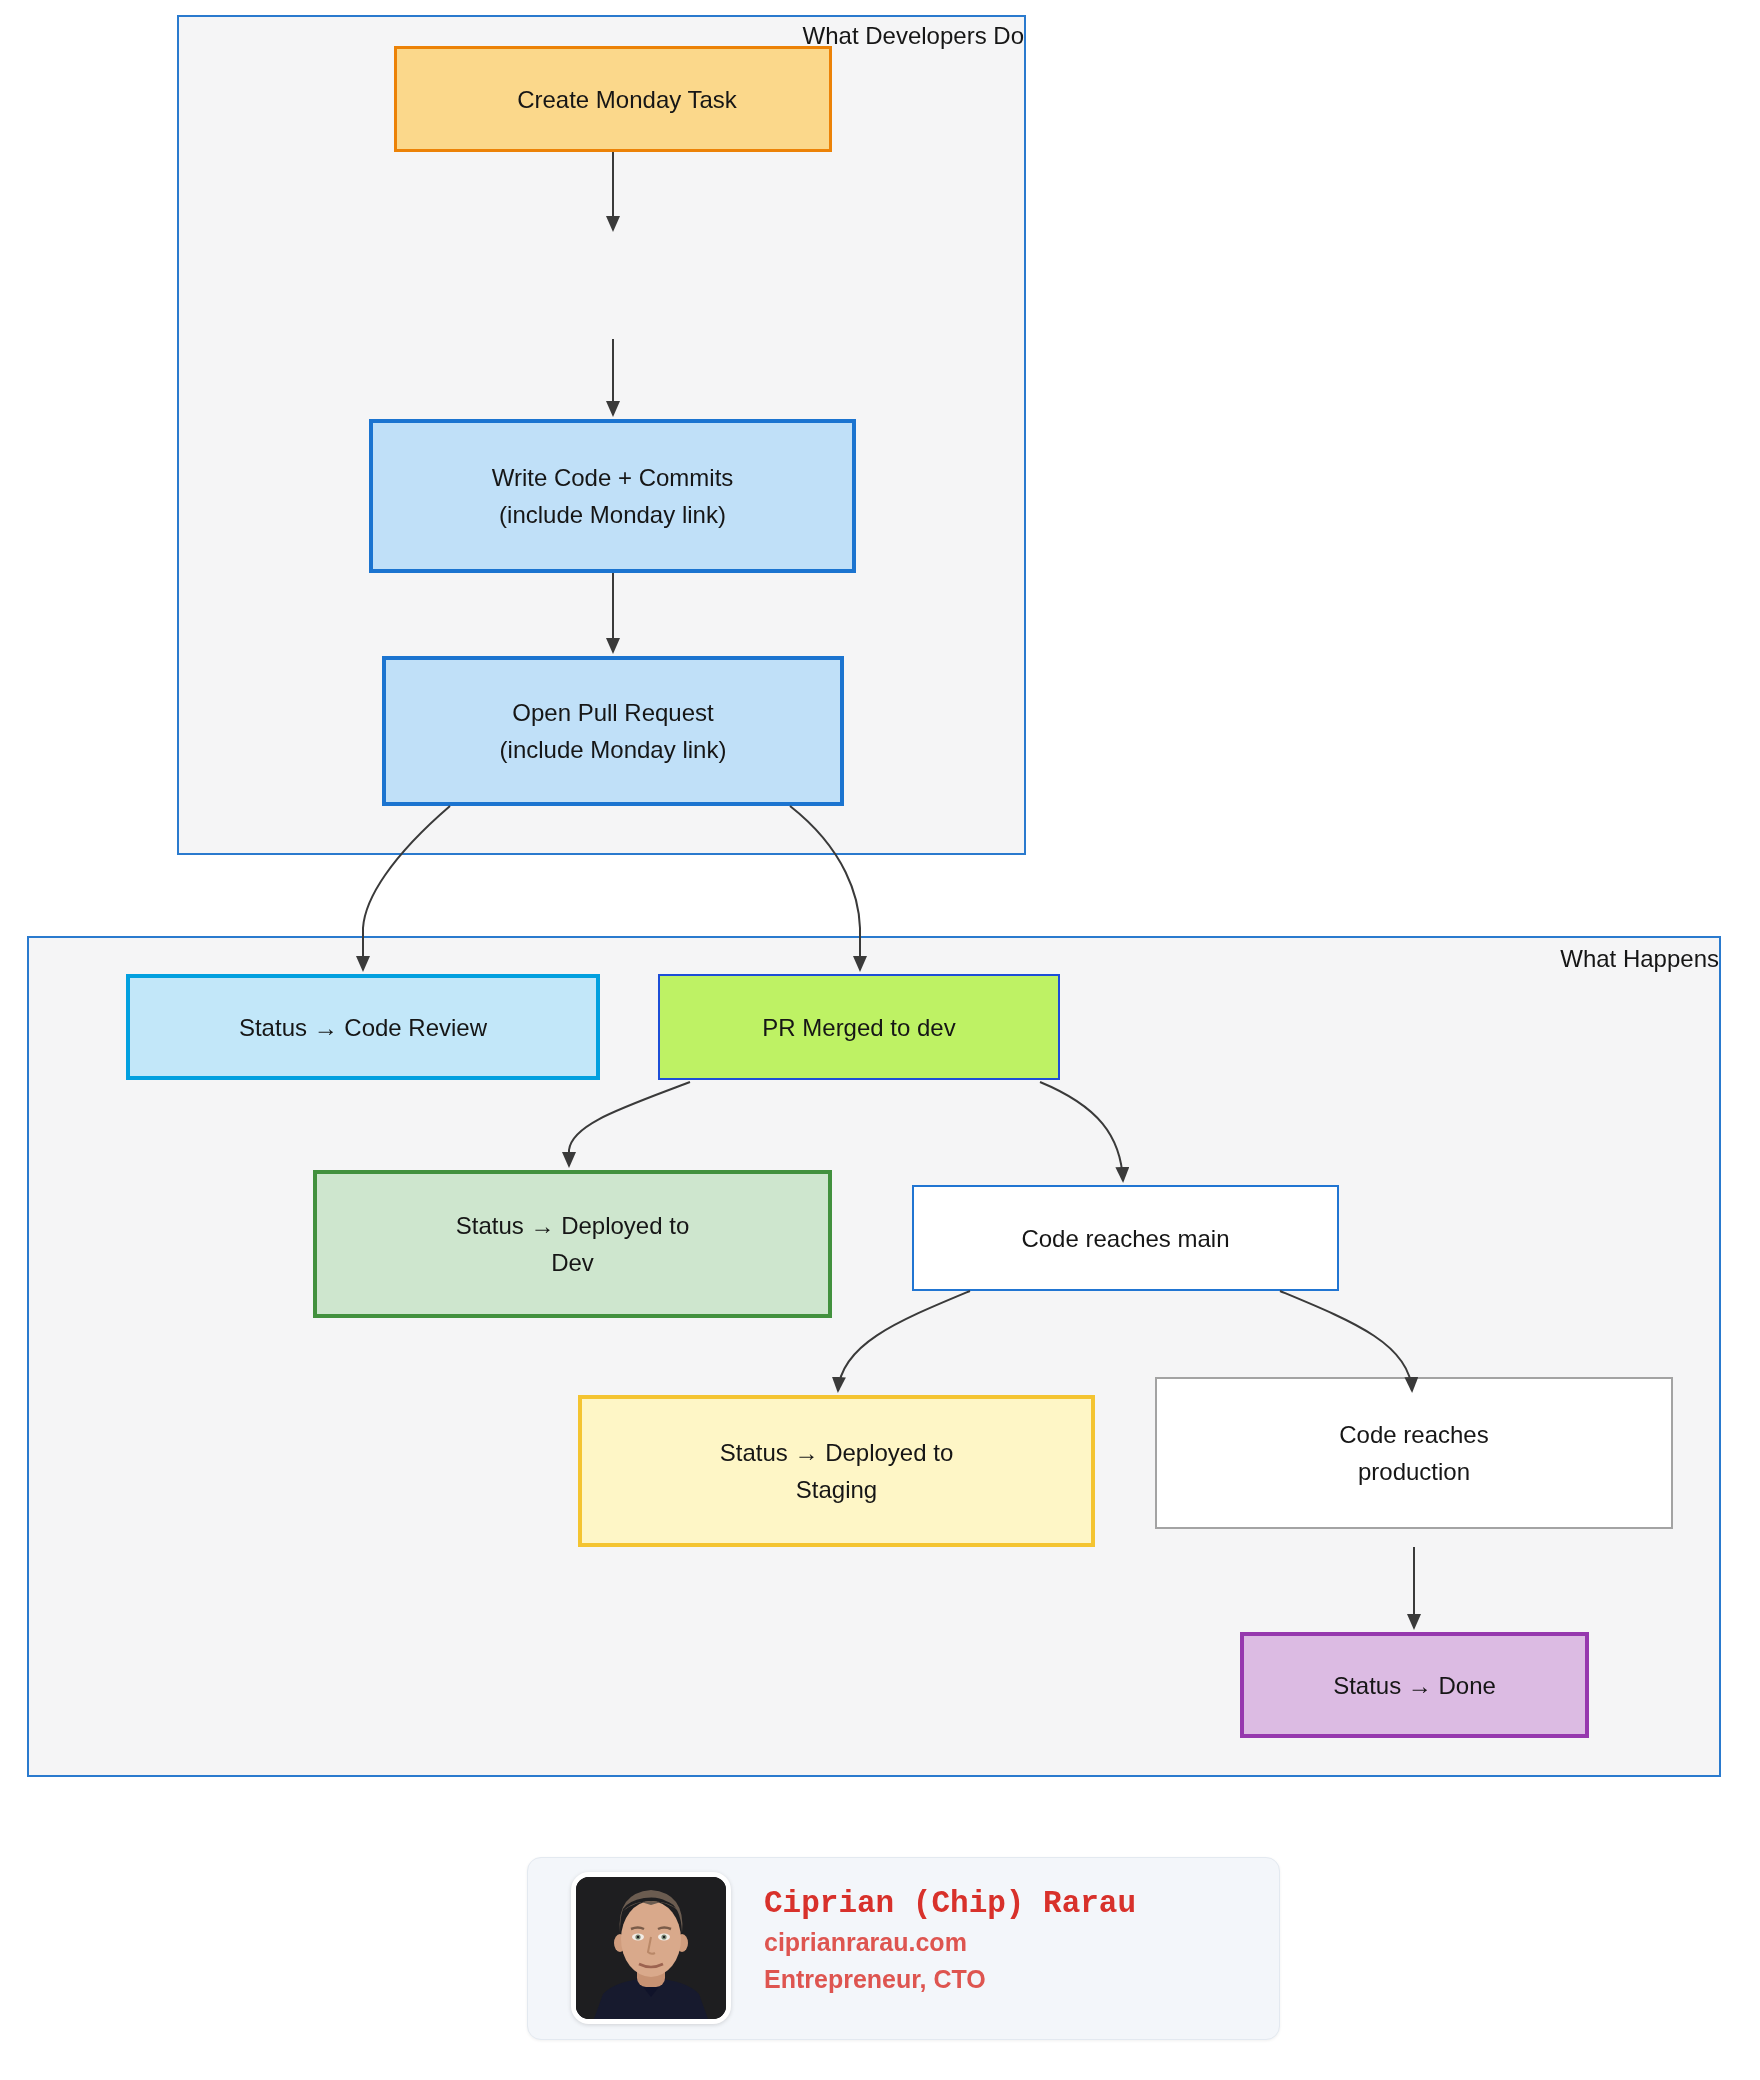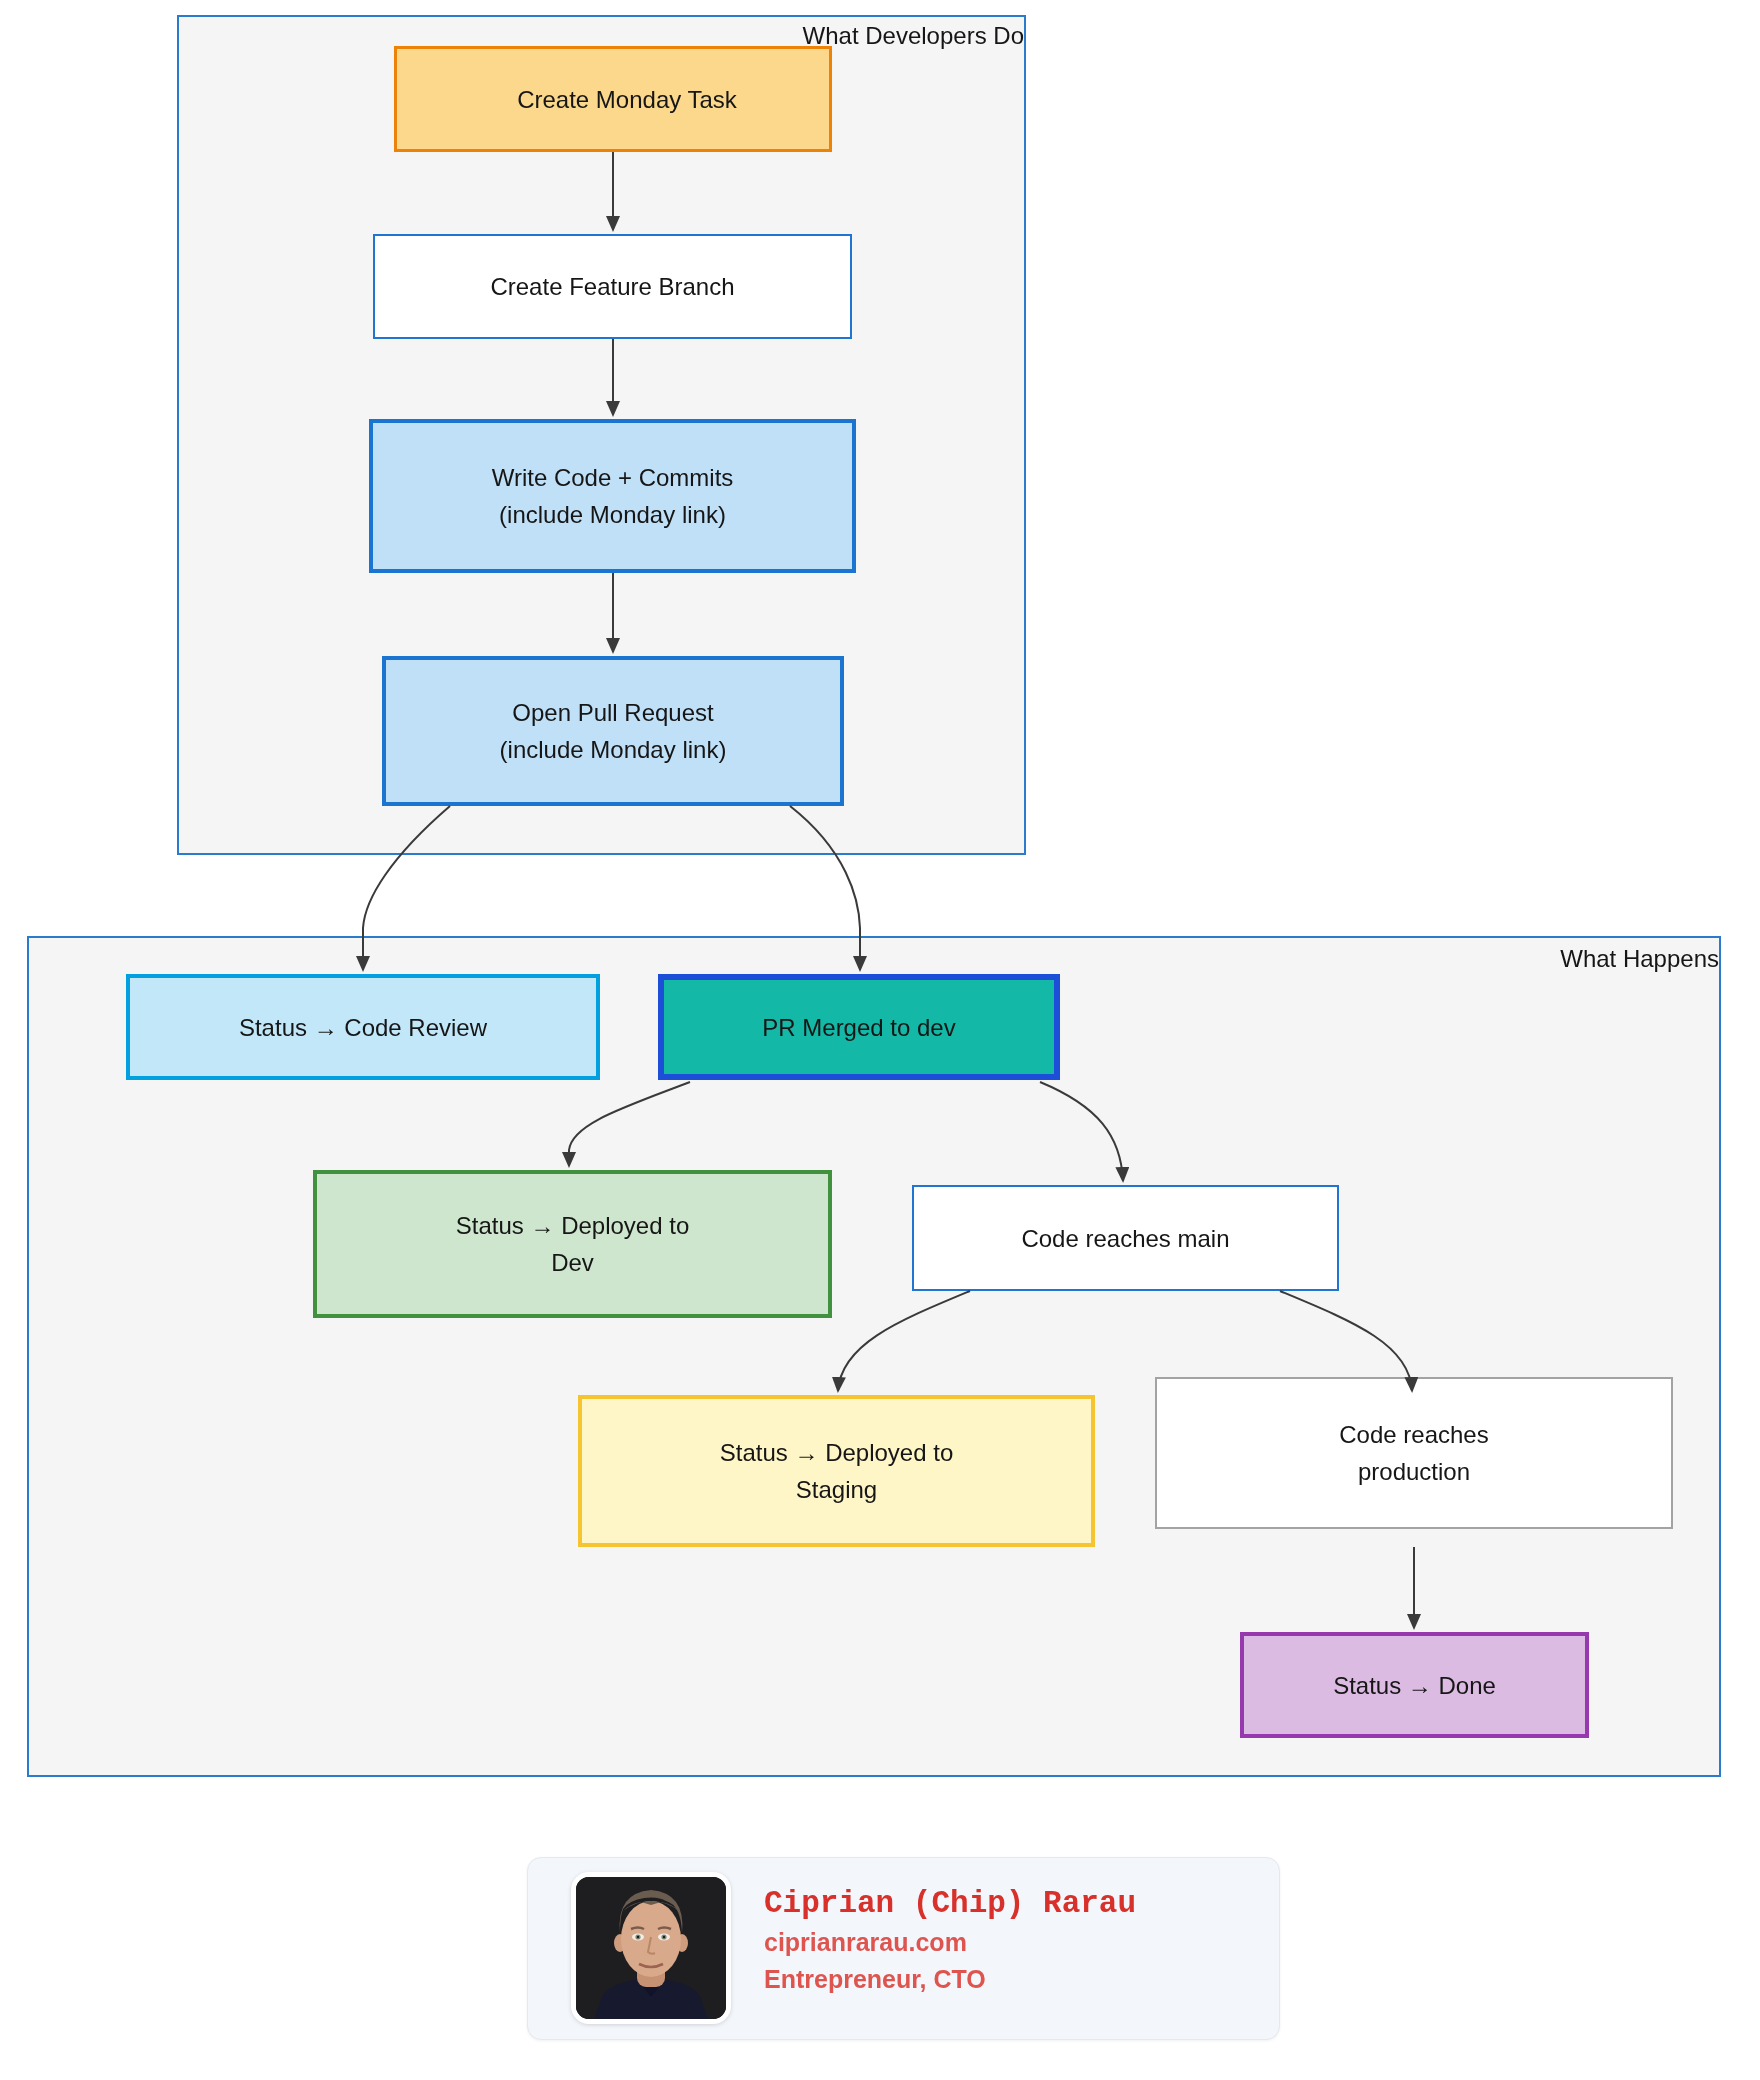--- a/index.html
+++ b/index.html
@@ -17,21 +17,21 @@
   .node{
     position:absolute;display:flex;align-items:center;justify-content:center;
     text-align:center;font-size:24px;line-height:37px;color:#161616;
     white-space:pre-line;box-sizing:border-box;background:#fff;
   }
   .n-a{left:394px;top:46px;width:438px;height:106px;background:#fbd88b;border:3px solid #ec8207;padding-left:28px;}
   .n-b{left:373px;top:234px;width:479px;height:105px;background:#ffffff;border:2px solid #2175d2;}
   .n-c{left:369px;top:419px;width:487px;height:154px;background:#c0e0f8;border:4px solid #1b74d0;}
   .n-d{left:382px;top:656px;width:462px;height:150px;background:#c0e0f8;border:4px solid #1b74d0;}
   .n-e{left:126px;top:974px;width:474px;height:106px;background:#c2e7f9;border:4px solid #02a0df;}
-  .n-f{left:658px;top:974px;width:402px;height:106px;background:#14b8a6;border:6px solid #1d4ed8;}
+  .n-f{left:658px;top:974px;width:402px;height:106px;background:#bef264;border:2px solid #1d4ed8;}
   .n-g{left:313px;top:1170px;width:519px;height:148px;background:#cee6ce;border:4px solid #42913e;}
   .n-h{left:912px;top:1185px;width:427px;height:106px;background:#ffffff;border:2px solid #2175d2;}
   .n-i{left:578px;top:1395px;width:517px;height:152px;background:#fef6c6;border:4px solid #f4c431;}
   .n-j{left:1155px;top:1377px;width:518px;height:152px;background:#ffffff;border:2px solid #a3a3a3;}
   .n-k{left:1240px;top:1632px;width:349px;height:106px;background:#dcbbe3;border:4px solid #9638ae;}
   .edges{position:absolute;left:0;top:0;pointer-events:none;}
 
   .author-card{
     position:absolute;left:527px;top:1857px;width:753px;height:183px;
     background:#f3f6fa;border:1px solid #e3e9f0;border-radius:14px;
@@ -53,21 +53,20 @@
 <div class="canvas">
 
   <div class="subgraph sg1">
     <div class="sg-title">What Developers Do</div>
   </div>
   <div class="subgraph sg2">
     <div class="sg-title">What Happens</div>
   </div>
 
   <div class="node n-a">Create Monday Task</div>
-  <div class="node n-b">Create Feature Branch</div>
   <div class="node n-c">Write Code + Commits
 (include Monday link)</div>
   <div class="node n-d">Open Pull Request
 (include Monday link)</div>
   <div class="node n-e">Status → Code Review</div>
   <div class="node n-f">PR Merged to dev</div>
   <div class="node n-g">Status → Deployed to
 Dev</div>
   <div class="node n-h">Code reaches main</div>
   <div class="node n-i">Status → Deployed to

